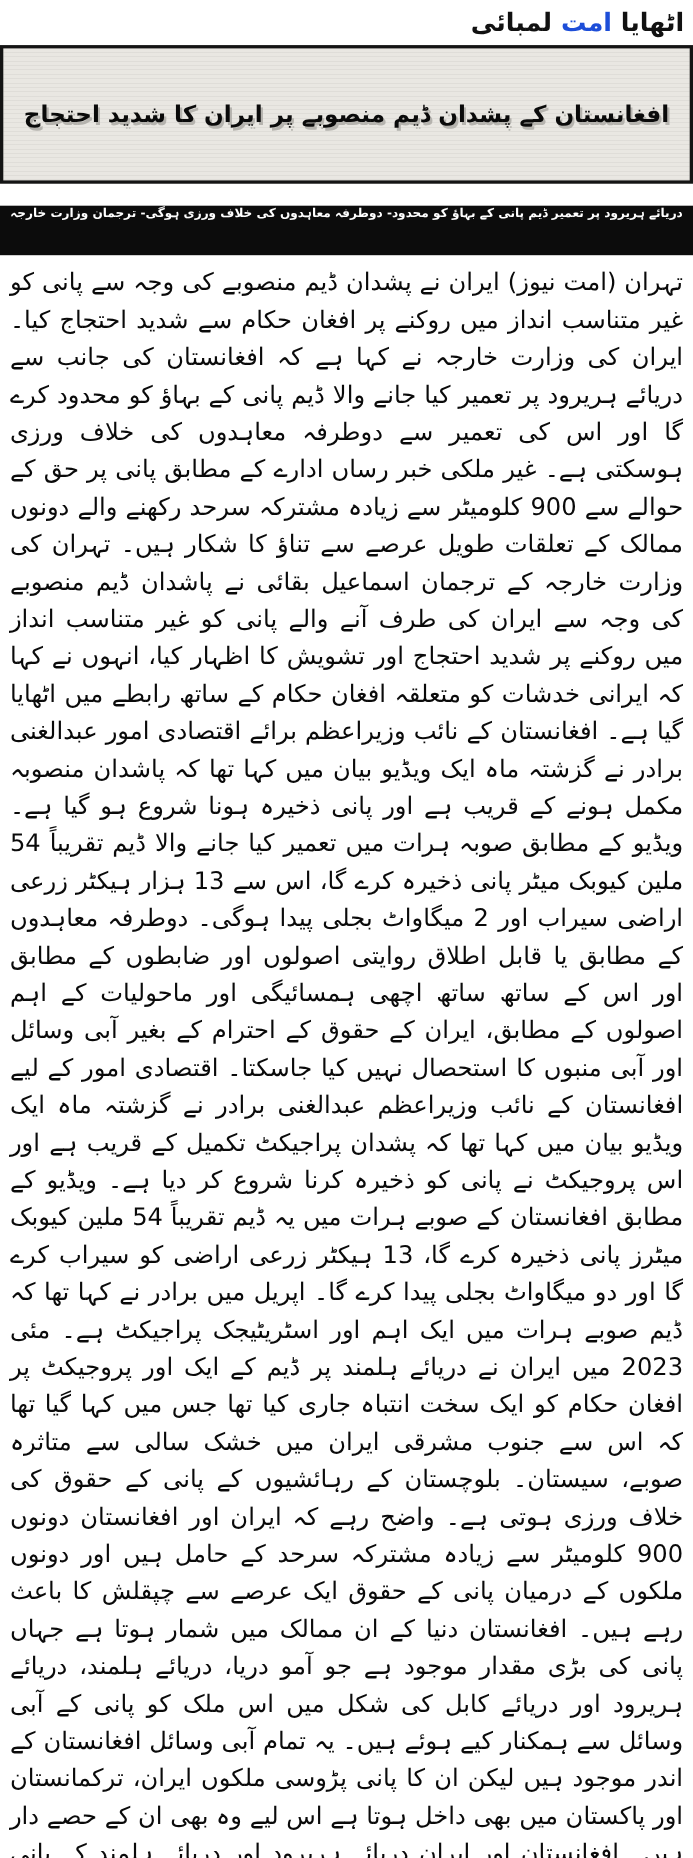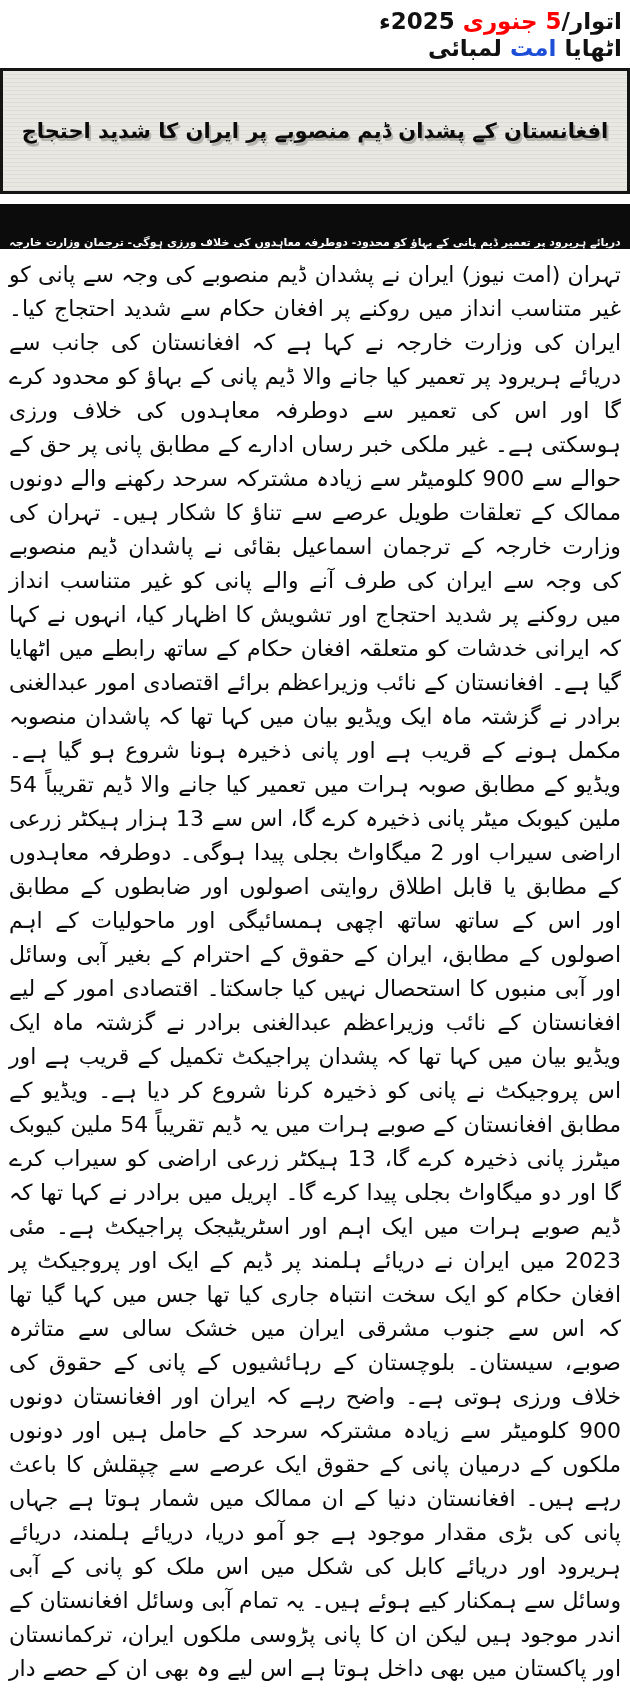--- a/index.html
+++ b/index.html
@@ -52,25 +52,25 @@
     direction: rtl;
     white-space: nowrap;
     font-weight: bold;
     font-size: 46px;
     color: #0a0a0a;
     text-shadow: 2px 3px 0 #b5b3ae;
     padding: 0 4px;
   }
   
   .subheadline-bar {
-    margin-top: 10px;
+    margin-top: 20px;
     height: 45px;
     background: #0c0c0c;
     display: flex;
-    align-items: flex-end;
+    align-items: flex-start;
     justify-content: center;
     overflow: hidden;
   }
   .subheadline-text {
     direction: rtl;
     white-space: nowrap;
     color: #ffffff;
     font-size: 23px;
     font-weight: bold;
     padding: 0 6px;
@@ -86,23 +86,20 @@
     color: #0a0a0a;
     overflow: hidden;
   }
 </style>
 </head>
 <body>
 
 <div class="page">
 
   <div class="masthead">
-    <div class="date-line">
-      <span>اتوار/</span><span style="color: rgb(255, 0, 0);">5 جنوری</span><span> 2025ء</span>
-    </div>
     <div class="paper-line">
       <span>اٹھایا </span><span style="color: #1d4ed8;">امت</span><span> لمبائی</span>
     </div>
   </div>
 
   <div class="headline-box">
     <div class="headline-text" style="font-size: 21px;">افغانستان کے پشدان ڈیم منصوبے پر ایران کا شدید احتجاج</div>
   </div>
 
   <div class="subheadline-bar">

